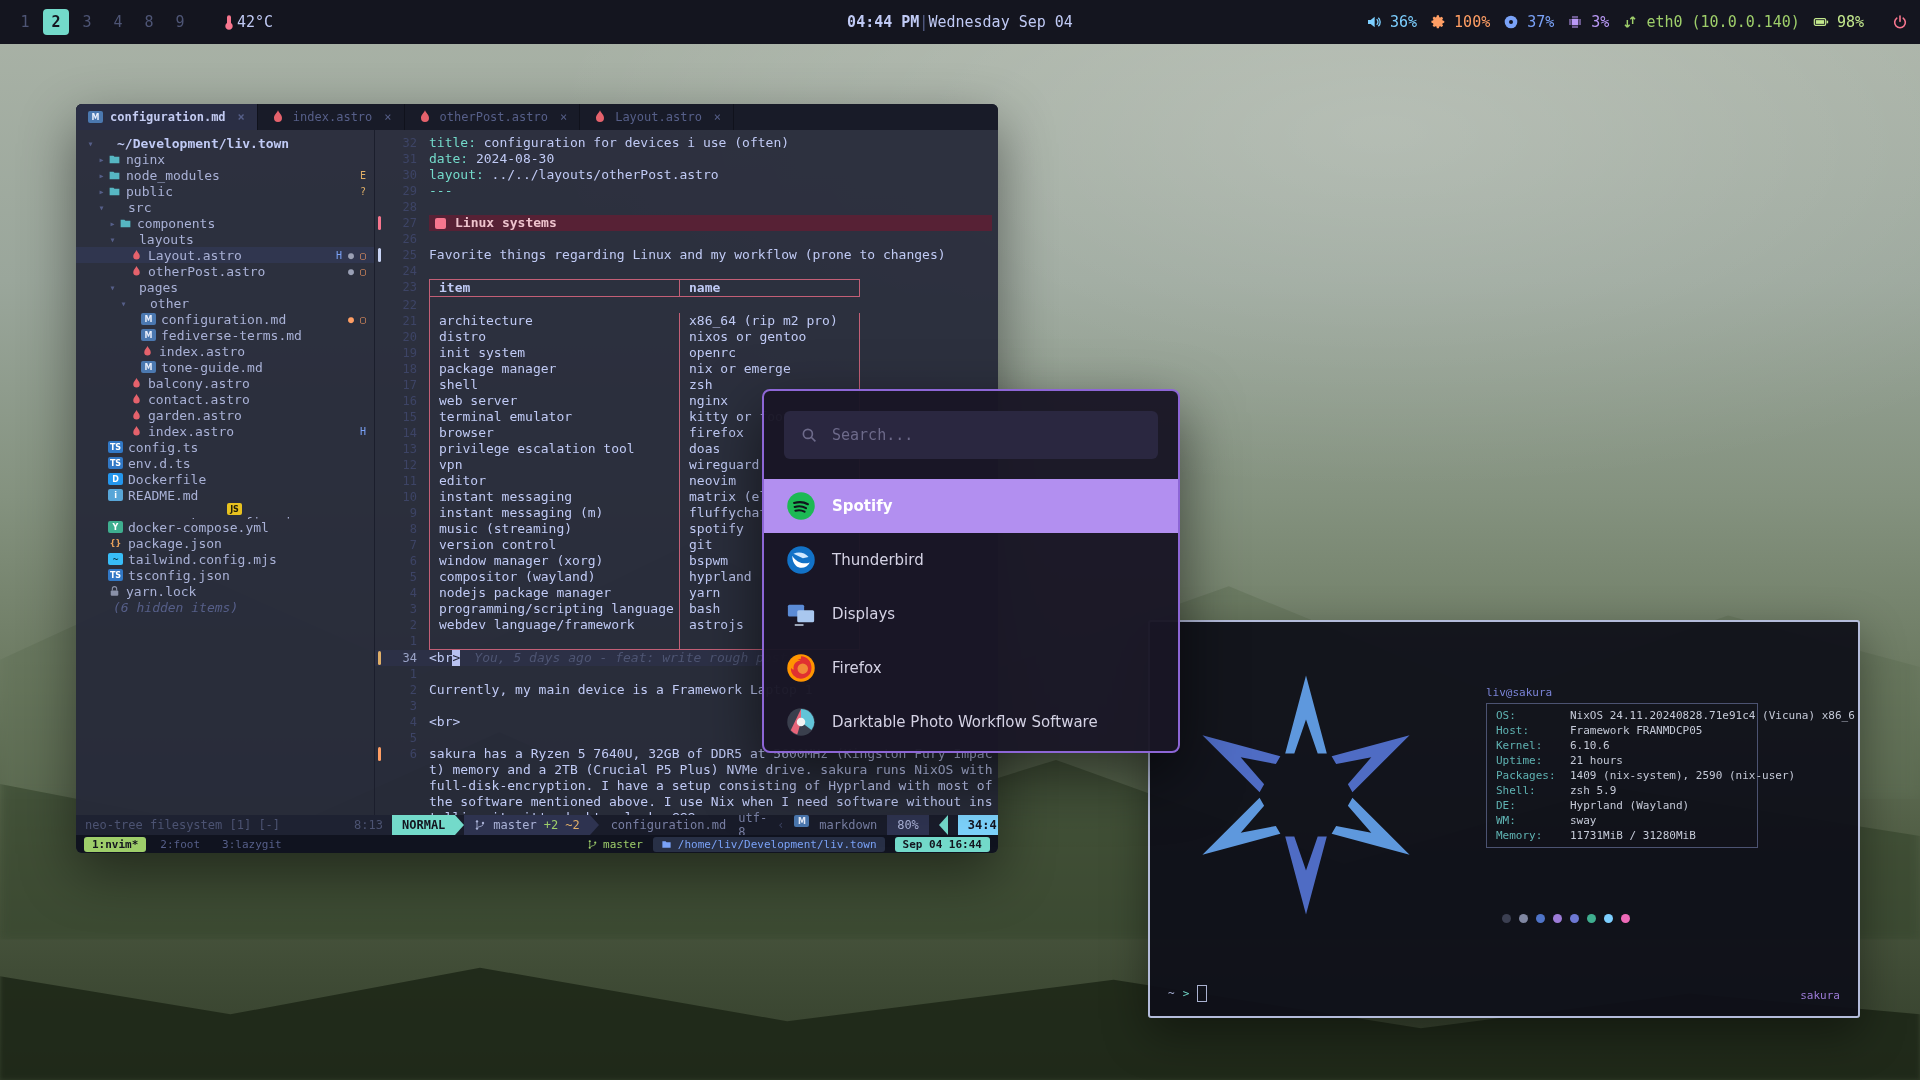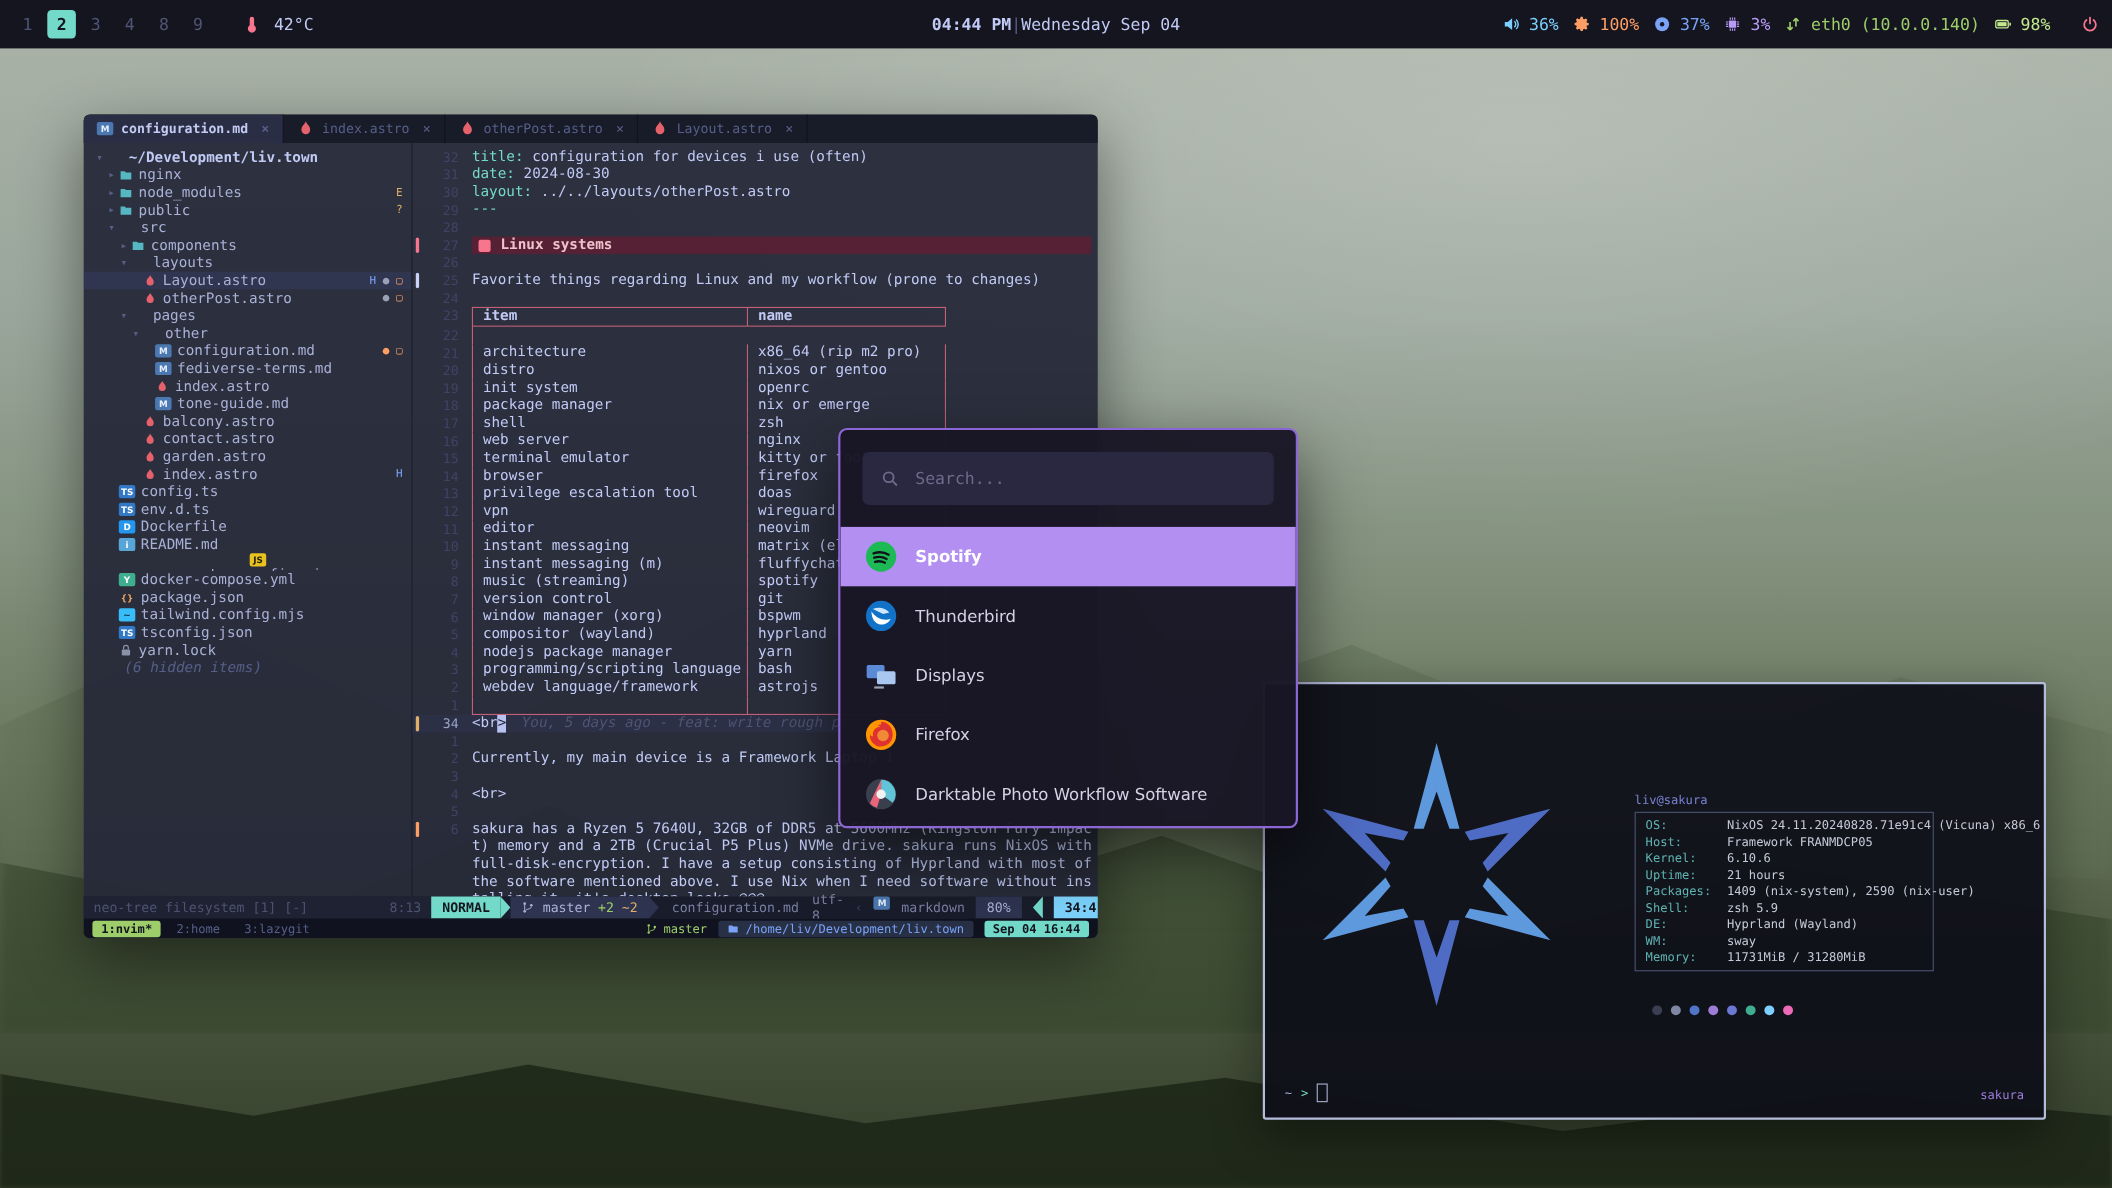--- a/index.html
+++ b/index.html
@@ -18,21 +18,21 @@
       clip-path:polygon(0 55%,14% 70%,26% 40%,40% 74%,55% 48%,70% 78%,84% 56%,100% 70%,100% 100%,0 100%);}
   .m3{bottom:0;height:16%;background:rgba(28,38,22,.85);filter:blur(2px);
       clip-path:polygon(0 40%,12% 62%,25% 35%,41% 66%,58% 42%,74% 70%,88% 50%,100% 62%,100% 100%,0 100%);}
 
   
   .bar{position:absolute;left:0;top:0;right:0;height:44px;background:#14151f;
        display:flex;align-items:center;padding:0 12px;color:#c0caf5;font-size:15px;z-index:50;}
   .ws{display:flex;gap:5px;}
   .w{width:26px;height:26px;border-radius:4px;display:flex;align-items:center;justify-content:center;color:#4e5575;}
   .w.active{background:#73daca;color:#14151f;font-weight:bold;}
-  .temp{margin-left:28px;display:flex;align-items:center;gap:12px;}
+  .temp{margin-left:28px;display:flex;align-items:center;gap:0;}
   .clock{position:absolute;left:50%;transform:translateX(-50%);display:flex;gap:0;align-items:center;font-weight:bold;}
   .clock .div{color:#565f89;font-weight:normal;}
   .mods{margin-left:auto;display:flex;gap:13px;align-items:center;}
   .mod{display:flex;gap:8px;align-items:center;}
   .icon{display:inline-flex;width:16px;height:16px;flex:none;}
   .icon svg{width:100%;height:100%;}
   .powerbtn{margin-left:28px;background:none;border:none;color:#f7768e;cursor:pointer;display:flex;padding:0;}
 
   
   .editor{position:absolute;left:76px;top:104px;width:922px;height:749px;
@@ -121,21 +121,21 @@
   .litem.selected{background:#b28ff0;color:#ffffff;font-weight:bold;}
   .licon{width:30px;height:30px;flex:none;display:inline-flex;}
   .licon svg{width:100%;height:100%;}
 
   
   .term{position:absolute;left:1148px;top:620px;width:708px;height:394px;
         background:rgba(14,15,24,.94);border:2px solid #b4bcdb;border-radius:3px;z-index:20;
         box-shadow:0 16px 45px rgba(0,0,0,.40);color:#c5cad8;font-size:11px;}
   .nixlogo{position:absolute;left:26px;top:8px;width:260px;height:330px;}
   .fetch{position:absolute;left:336px;top:64px;width:320px;}
-  .fhead{color:#7a83d6;margin-bottom:4px;margin-top:35px;}
+  .fhead{color:#7a83d6;margin-bottom:4px;}
   .fbox{border:1px solid #4c5372;padding:4px 9px;width:252px;}
   .frow{display:flex;line-height:15px;white-space:nowrap;}
   .flabel{color:#5fb3b3;width:74px;flex:none;}
   .fval{color:#c5cad8;}
   .dots{position:absolute;left:352px;top:292px;display:flex;gap:8px;}
   .dot{width:9px;height:9px;border-radius:50%;}
   .prompt{position:absolute;left:18px;bottom:14px;display:flex;gap:8px;align-items:center;}
   .pcwd{color:#a9b1d6;} .pchev{color:#73daca;}
   .tcursor{width:8px;height:15px;border:1px solid #aab2d0;}
   .rprompt{position:absolute;right:18px;bottom:14px;color:#9d7cd8;}
@@ -567,21 +567,21 @@
       <span class="chip" style="background: rgb(75, 120, 176); color: rgb(232, 238, 252);">M</span>
       <span>markdown</span>
       <span class="seg-pct">80%</span>
       <div class="tri tri-posl"></div>
       <div class="seg-pos">34:4</div>
     </div>
   </div>
   <div class="tmux">
     <div style="display:flex;gap:6px;">
         <div class="tw active">1:nvim*</div>
-        <div class="tw">2:home</div>
+        <div class="tw">2:foot</div>
         <div class="tw">3:lazygit</div>
       </div>
     <div class="right">
       <div class="tbranch">
         <span class="icon" style="width:11px;height:11px">
             <svg viewBox="0 0 24 24">
               <circle cx="6" cy="5" r="2.4" fill="currentColor"></circle>
               <circle cx="6" cy="19" r="2.4" fill="currentColor"></circle>
               <circle cx="18" cy="8" r="2.4" fill="currentColor"></circle>
               <path d="M6 7.5v9M18 10.5c0 4.5-6 3.5-10 6" stroke="currentColor" stroke-width="1.8" fill="none"></path>

